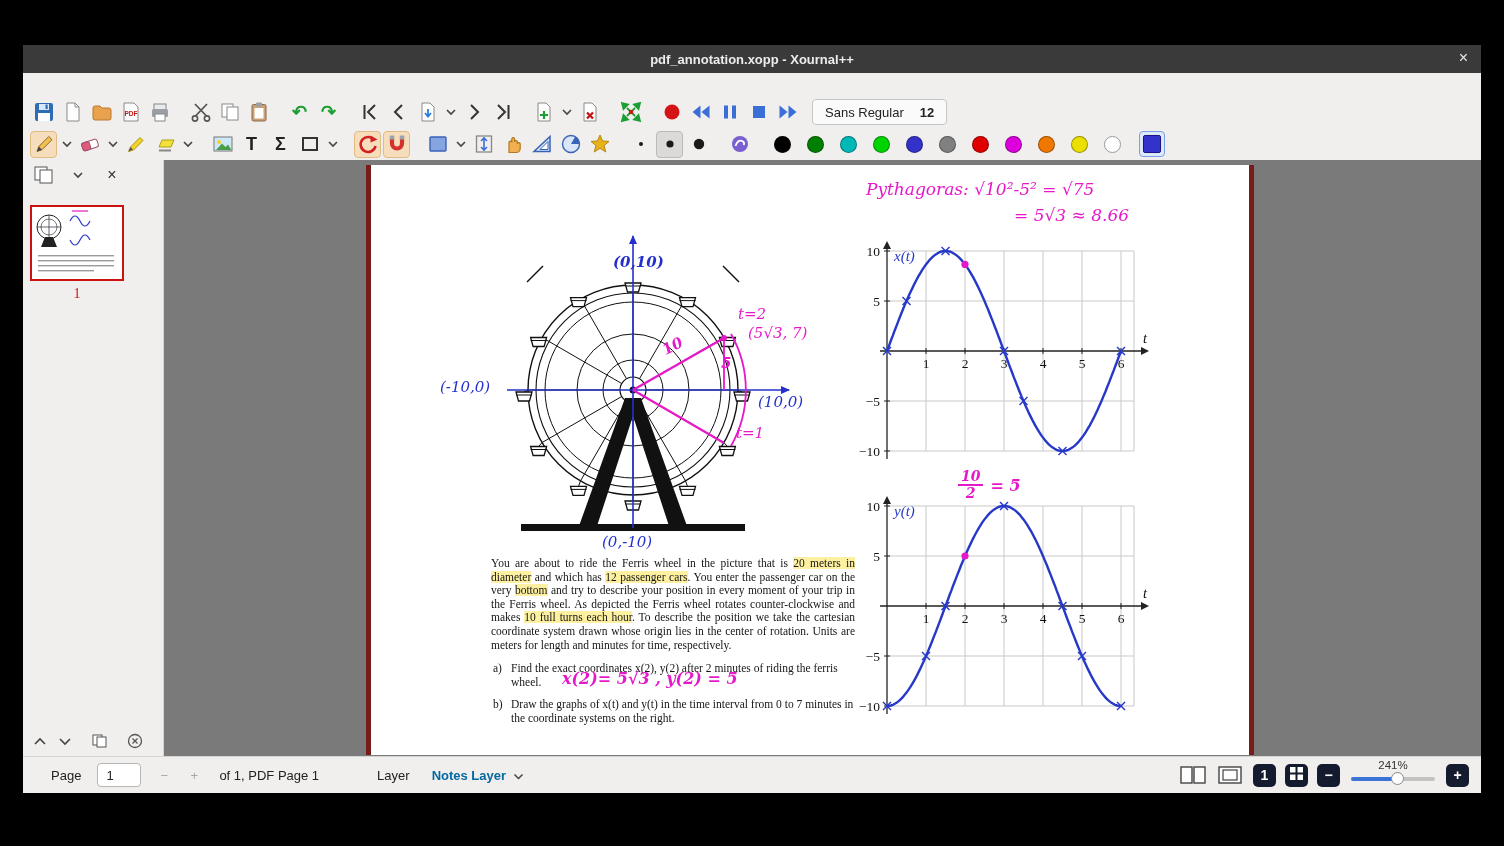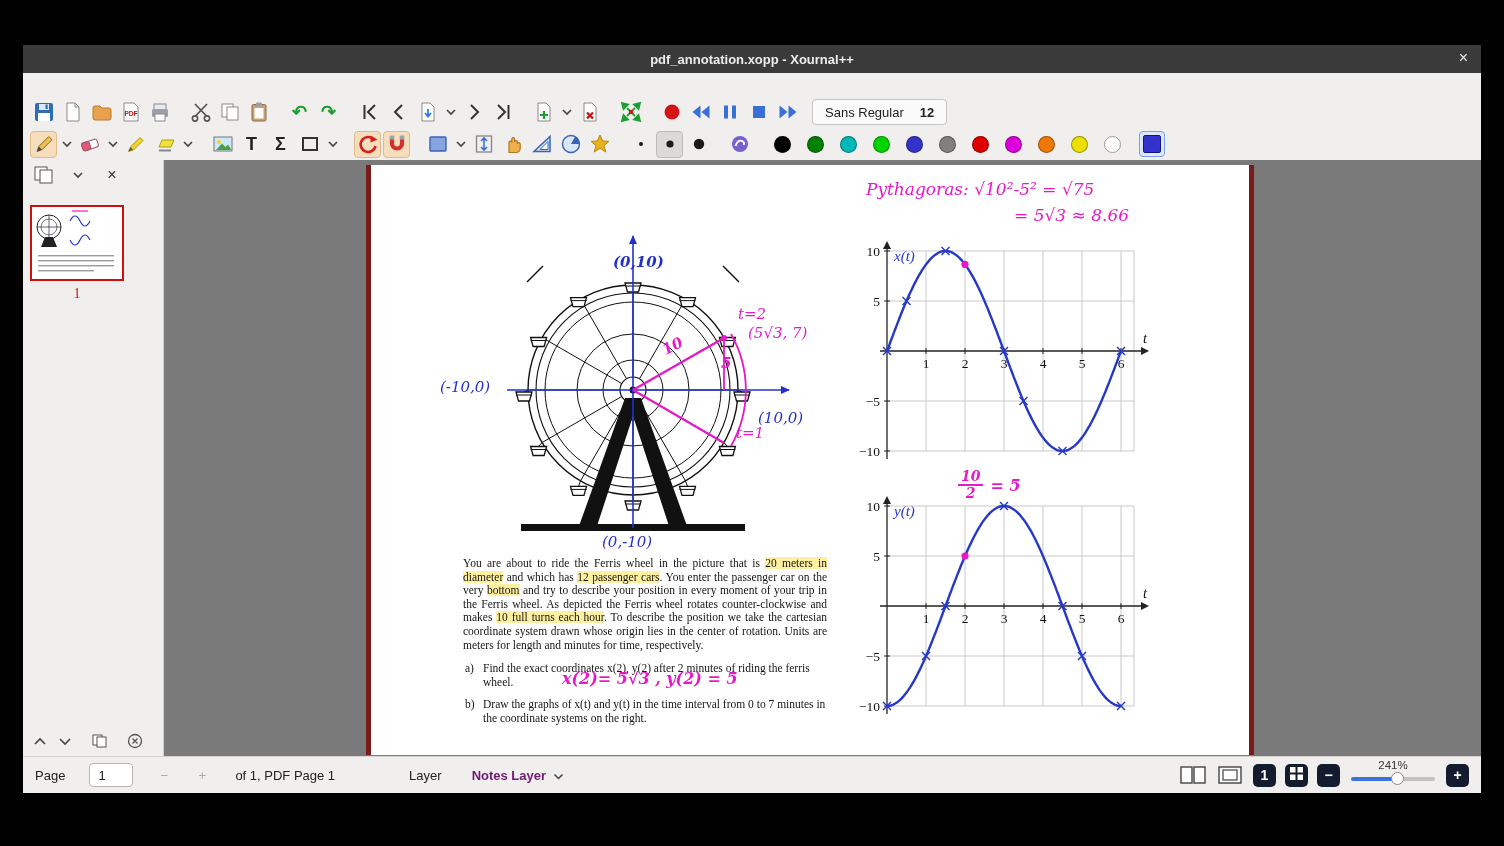--- a/index.html
+++ b/index.html
@@ -46,51 +46,51 @@
   .sb-foot .btn{width:25px;height:22px;display:flex;align-items:center;justify-content:center;}
   .sb-foot .gap{width:10px;}
   .canvas{flex:1;background:#7a7a7a;position:relative;overflow:hidden;}
   .page{position:absolute;left:202px;top:5px;width:888px;height:590px;background:#fff;}
   .page-edge{position:absolute;top:0;bottom:0;width:5px;background:#7a1b1b;}
   .edge-l{left:0;} .edge-r{right:0;}
   
   .abs{position:absolute;}
   .wlabel{position:absolute;font-family:"DejaVu Serif",serif;font-style:italic;color:#2330cc;font-size:15px;white-space:nowrap;}
   .ink{position:absolute;font-family:"DejaVu Serif",serif;font-style:italic;color:#e619c9;font-size:15px;white-space:nowrap;}
-  .wl-top{left:247px;top:88px;font-weight:bold;} .wl-left{left:74px;top:213px;} .wl-right{left:392px;top:228px;margin-top:16px;} .wl-bottom{left:236px;top:368px;}
+  .wl-top{left:247px;top:88px;font-weight:bold;} .wl-left{left:74px;top:213px;} .wl-right{left:392px;top:228px;} .wl-bottom{left:236px;top:368px;}
   .ink-t2{left:372px;top:140px;} .ink-point{left:382px;top:159px;}
   .ink-10{left:296px;top:172px;transform:rotate(-27deg);font-weight:bold;}
   .ink-5{left:355px;top:189px;font-weight:bold;}
   .ink-t1{left:370px;top:259px;}
   .ink-py1{left:500px;top:14px;font-size:17px;}
   .ink-py2{left:648px;top:40px;font-size:17px;}
   .ink-answer{left:196px;top:504px;font-size:16px;font-weight:bold;}
   .ink-frac{left:592px;top:304px;display:flex;align-items:center;font-weight:bold;}
   .frac{display:inline-flex;flex-direction:column;align-items:center;font-size:14px;line-height:1.1;}
   .frac .num{border-bottom:2px solid #e619c9;padding:0 3px;}
   .feq{font-size:16px;margin-left:7px;}
   #wheel-wrap{left:125px;top:63px;width:310px;height:312px;}
   #graph1{left:490px;top:75px;width:300px;height:232px;}
   #graph2{left:490px;top:330px;width:300px;height:232px;}
-  .serif-text{font-family:"Liberation Serif",serif;font-size:11.5px;line-height:13.6px;color:#151515;}
+  .serif-text{font-family:"Liberation Serif",serif;font-size:11.5px;line-height:13.6px;color:#151515;margin-left:28px;}
   #problem-par{left:97px;top:392px;width:364px;text-align:justify;}
   .hl{background:#fdf0a0;}
   .list-item{left:99px;width:368px;display:flex;}
   .item-a{top:497px;} .item-b{top:533px;}
   .item-label{width:18px;flex:none;}
   
   .statusbar{position:absolute;left:0;right:0;bottom:0;height:36px;background:#f1efed;border-top:1px solid #d5d3d1;
     display:flex;align-items:center;font-size:13px;color:#222;}
-  .sb-left{display:flex;align-items:center;gap:24px;padding-left:12px;}
+  .sb-left{display:flex;align-items:center;gap:16px;padding-left:28px;}
   .page-input{width:34px;height:22px;border:1px solid #b8b6b4;border-radius:4px;padding:0 0 0 8px;font-size:13px;
     font-family:"Liberation Sans",sans-serif;color:#222;background:#fff;}
   .stepper{border:none;background:transparent;color:#a9a7a5;font-size:13px;width:14px;padding:0;}
   .sb-of{margin-left:2px;}
   .sb-gap{width:26px;}
-  .layer-select{display:flex;align-items:center;gap:7px;border:none;background:transparent;font-size:13px;color:#701a75;}
+  .layer-select{display:flex;align-items:center;gap:7px;border:none;background:transparent;font-size:13px;color:#0369a1;}
   .sb-right{position:absolute;right:12px;display:flex;align-items:center;gap:9px;}
   .flat-ic{width:28px;height:24px;display:flex;align-items:center;justify-content:center;background:transparent;border:none;padding:0;}
   .badge{width:23px;height:23px;border-radius:5px;background:#151b2e;color:#fff;font-size:14px;font-weight:bold;
     display:flex;align-items:center;justify-content:center;border:none;padding:0;font-family:"Liberation Sans",sans-serif;}
   .zoom-box{position:relative;width:88px;height:32px;}
   .zoom-label{position:absolute;top:0;left:0;right:0;text-align:center;font-size:11.5px;color:#333;}
   .zoom-track{position:absolute;left:2px;right:2px;bottom:10px;height:4px;border-radius:2px;
     background:linear-gradient(to right,#3a74d6 0 55%,#c4c2c0 55%);}
   .zoom-handle{position:absolute;left:55%;top:-5px;width:13px;height:13px;margin-left:-6px;border-radius:50%;
     background:#fdfdfd;border:1px solid #8a8a8a;box-sizing:border-box;}

